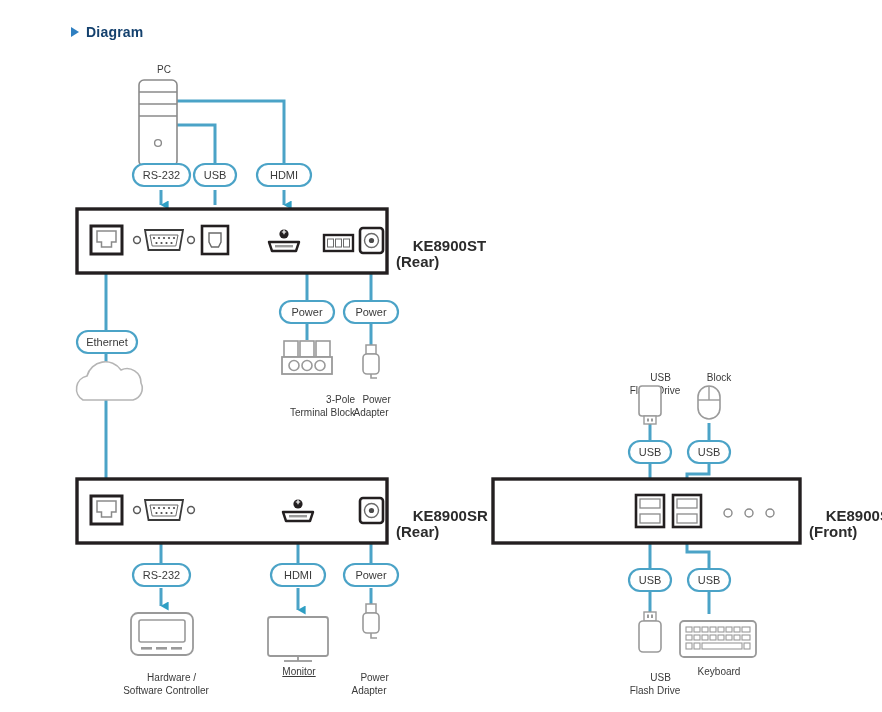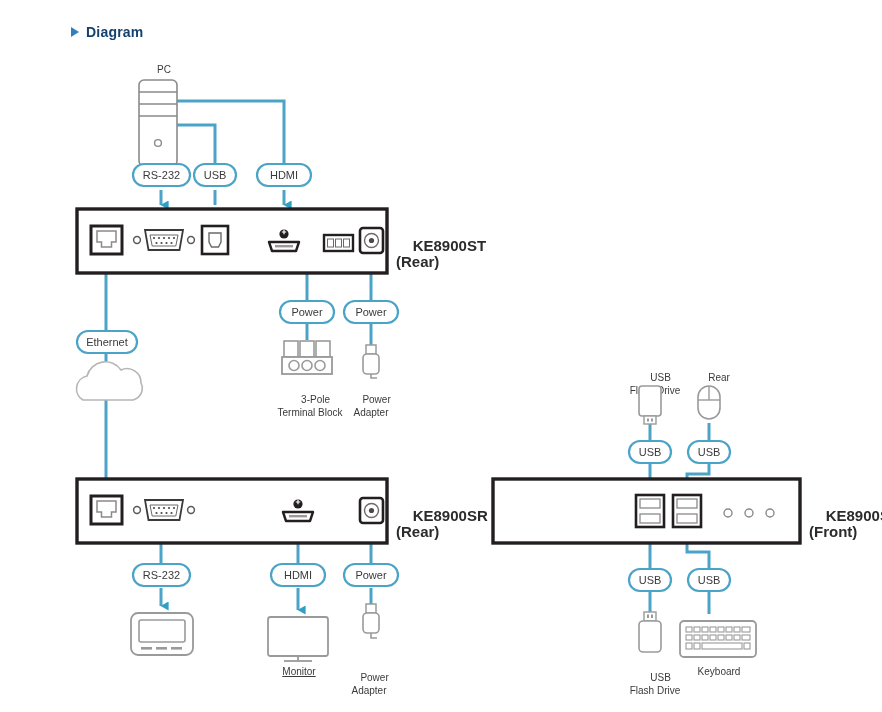--- a/index.html
+++ b/index.html
@@ -37,36 +37,39 @@
   </div>
   <div class="dev" style="left:361px;top:492px;">
     <span>KE8900SR</span><br><span>(Rear)</span>
   </div>
   <div class="dev" style="left:774px;top:492px;">
     <span>KE8900SR</span><br><span>(Front)</span>
   </div>
 
   <div class="netlbl" style="left:45px;top:384px;width:66px;">Network</div>
 
-  <div class="lbl" style="left:230px;top:380px;width:90px;">
+  <div class="lbl" style="left:230px;top:380px;width:90px;text-align:right;">
     <span>3-Pole</span><br><span>Terminal Block</span>
   </div>
   <div class="lbl" style="left:305px;top:380px;width:62px;">
     <span>Power</span><br><span>Adapter</span>
   </div>
 
+  <div class="lbl" style="left:58px;top:658px;width:146px;">
+    <span>Hardware /</span><br><span>Software Controller</span>
+  </div>
   <div class="lbl" style="left:228px;top:665px;width:72px;text-decoration:underline;">Monitor</div>
   <div class="lbl" style="left:303px;top:658px;width:62px;">
     <span>Power</span><br><span>Adapter</span>
   </div>
 
   <div class="lbl" style="left:578px;top:358px;width:84px;">
     <span>USB</span><br><span>Flash Drive</span>
   </div>
-  <div class="lbl" style="left:656px;top:371px;width:56px;">Rear</div>
+  <div class="lbl" style="left:656px;top:371px;width:56px;">Block</div>
 
   <div class="lbl" style="left:578px;top:658px;width:84px;">
     <span>USB</span><br><span>Flash Drive</span>
   </div>
   <div class="lbl" style="left:651px;top:665px;width:66px;">Keyboard</div>
 
   <svg class="diagram" viewBox="0 0 882 712">
     <defs>
       <marker id="arrowblue" markerWidth="10" markerHeight="10" refX="4.5" refY="7.6" orient="auto" markerUnits="userSpaceOnUse">
         <path d="M0,0 L9,0 L4.5,8 Z" fill="#2f9fc4"></path>

